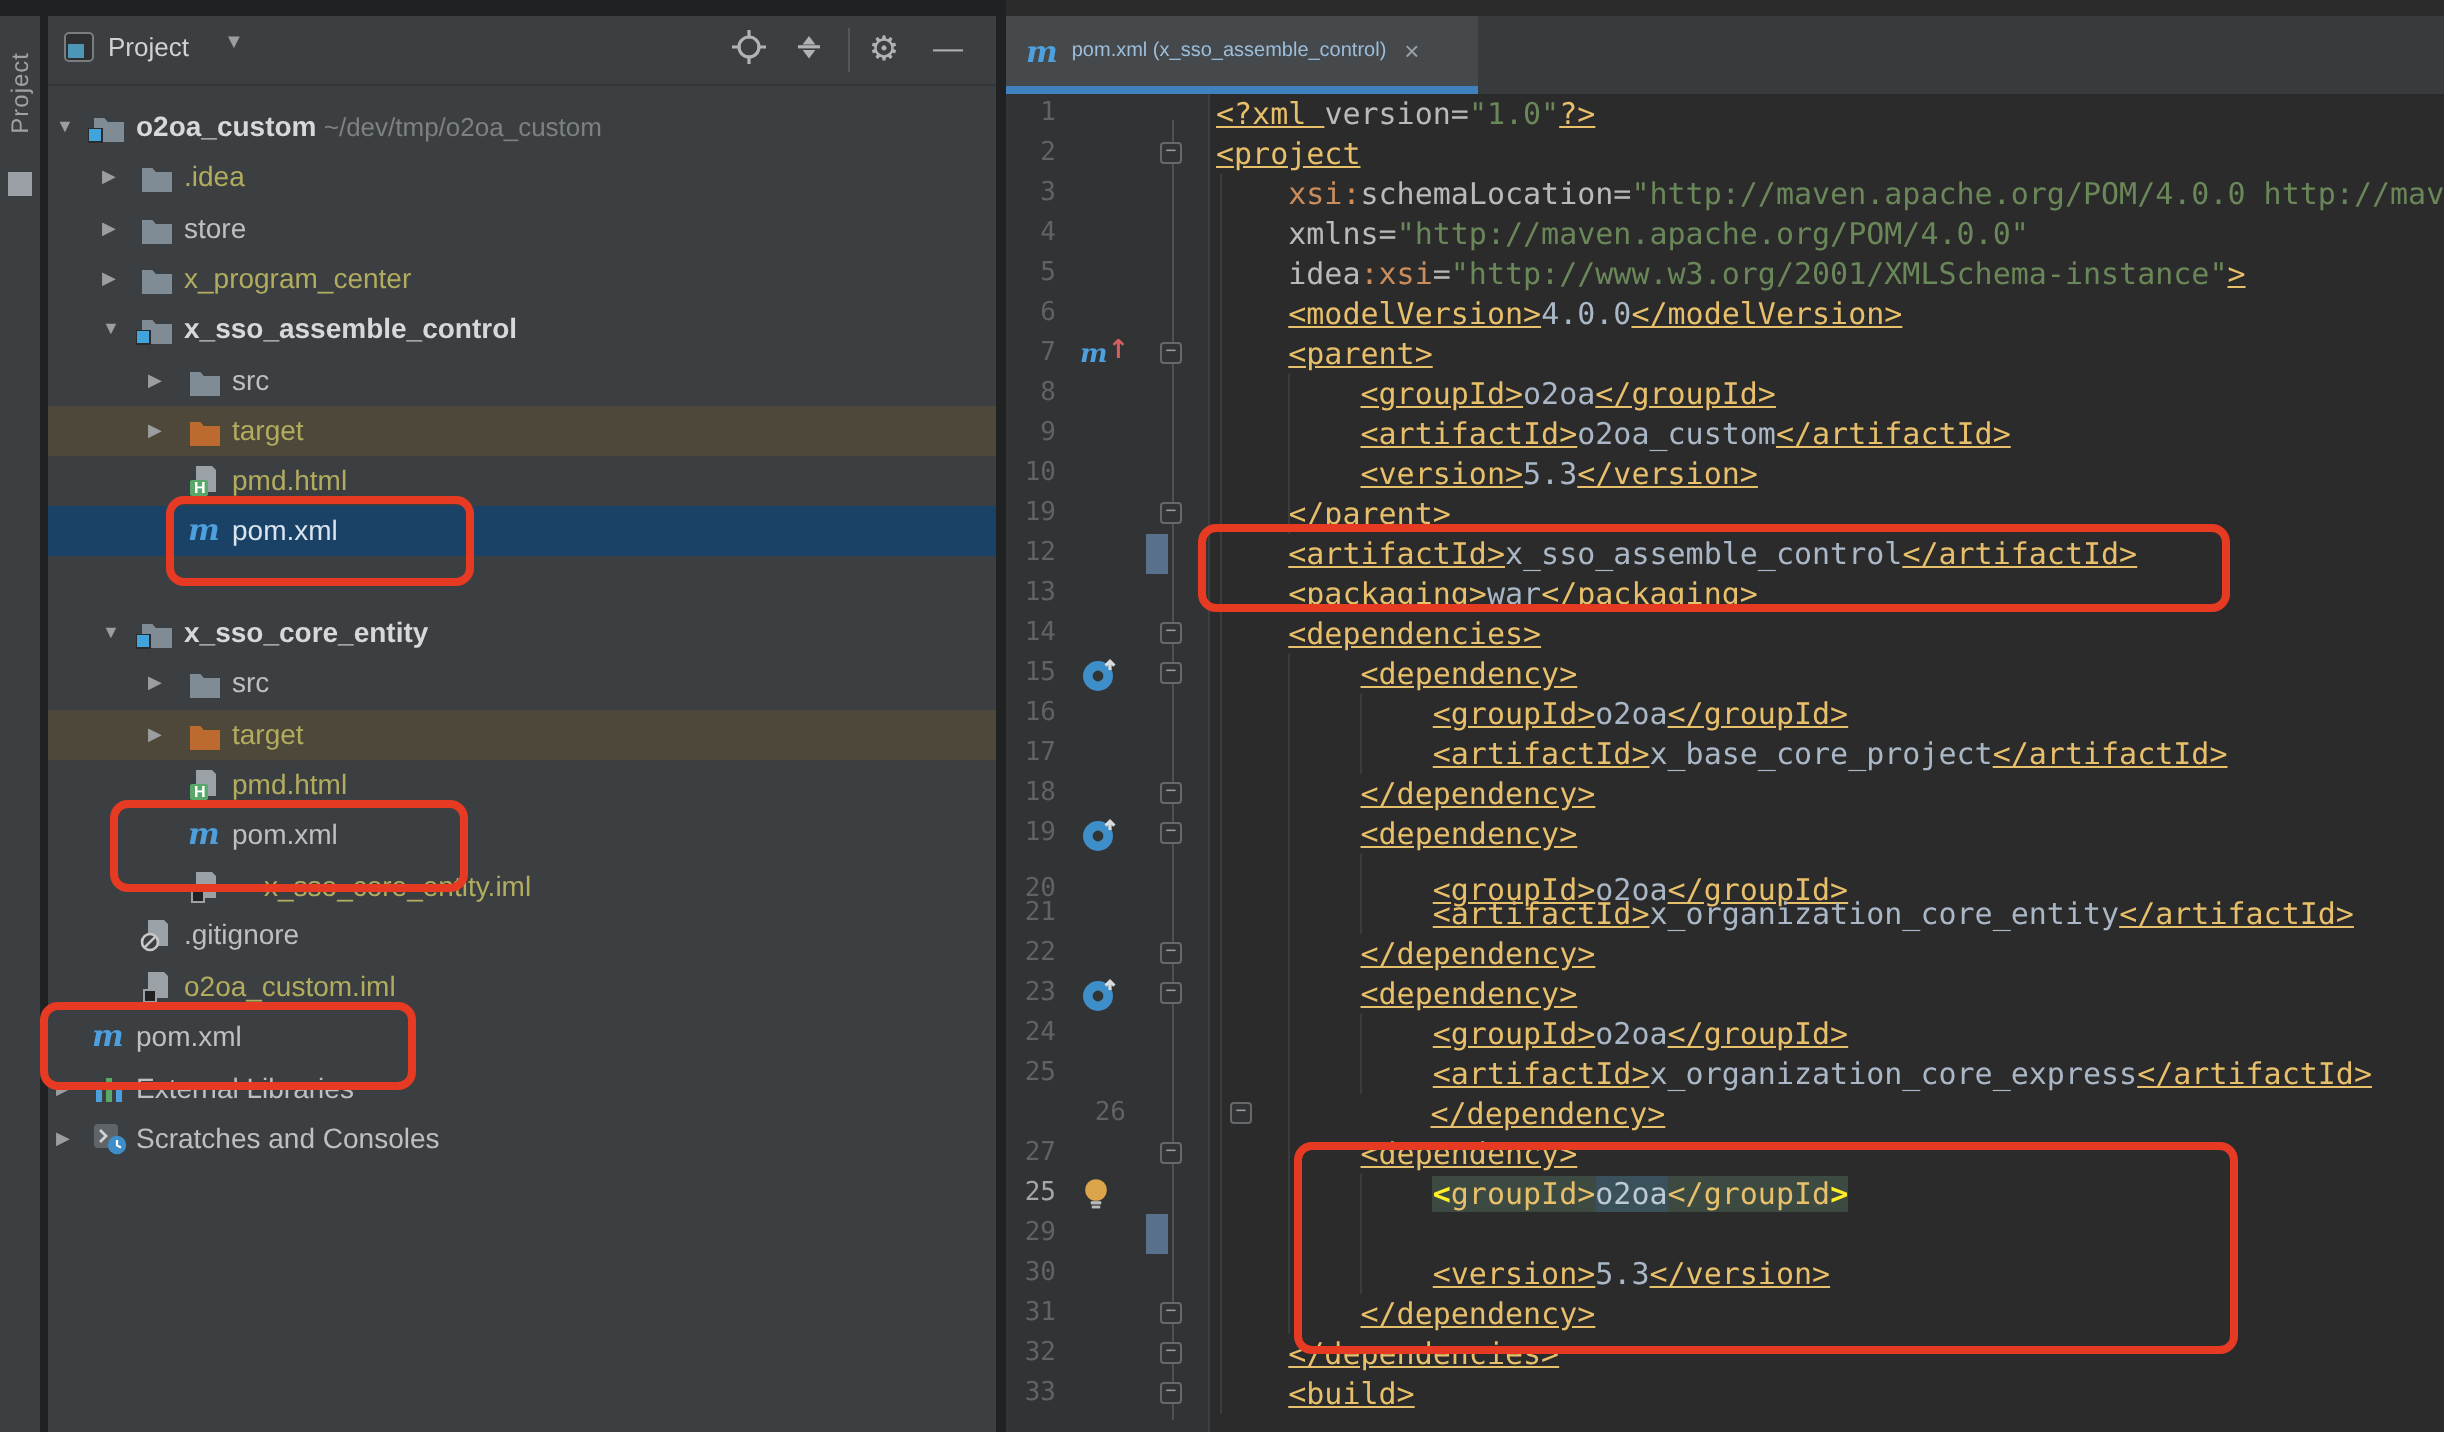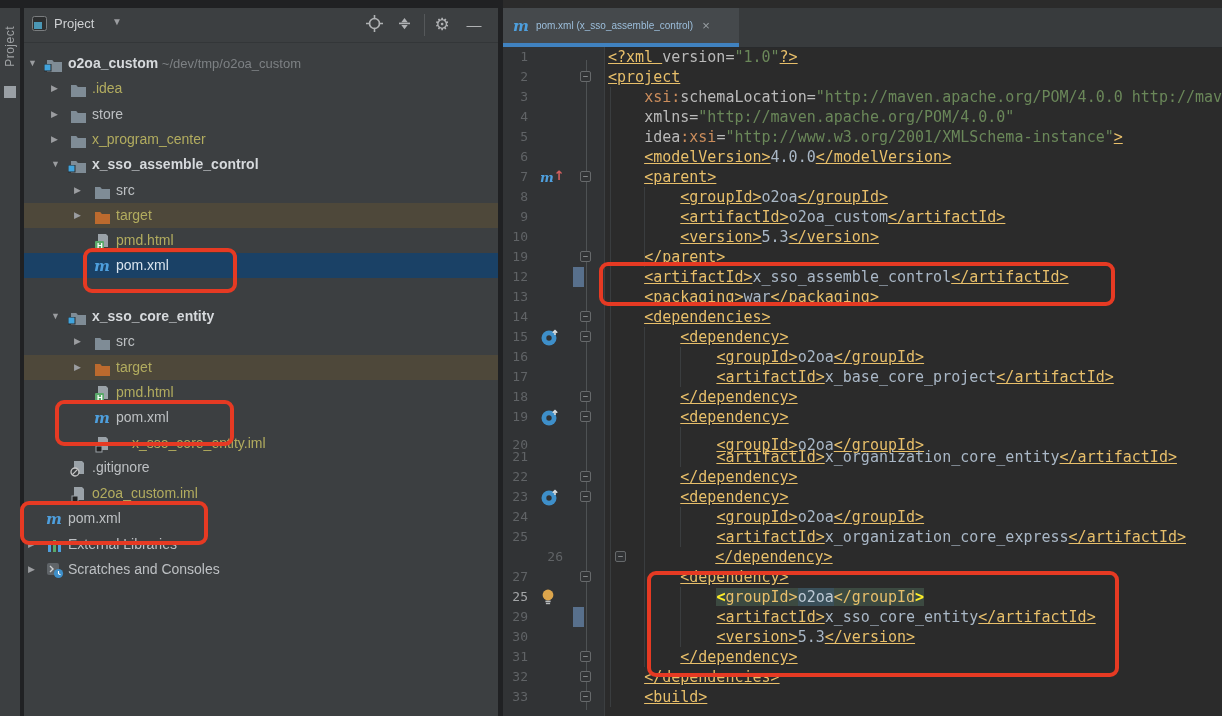--- a/index.html
+++ b/index.html
@@ -393,21 +393,20 @@
       <span class="gicon"><svg width="16" height="18" viewBox="0 0 16 18">
           <circle cx="8" cy="7" r="5.4" fill="#dca54c"></circle>
           <rect x="5.4" y="12.6" width="5.2" height="1.6" fill="#b9bcbe"></rect>
           <rect x="5.9" y="14.8" width="4.2" height="1.4" fill="#b9bcbe"></rect>
         </svg></span>
       <span class="ctext"><span>            </span><span class="hb">&lt;</span><span class="hg">groupId&gt;</span><span class="ht">o2oa</span><span class="hg">&lt;/groupId</span><span class="hb">&gt;</span></span>
     </div>
     <div class="cline" style="top: 607px;">
       <span class="lnum">29</span>
       <span class="chg"></span>
-      <span class="ctext"><span>            </span><span class="g">&lt;artifactId&gt;</span><span class="t">x_sso_core_entity</span><span class="g">&lt;/artifactId&gt;</span></span>
     </div>
     <div class="cline" style="top: 627px;">
       <span class="lnum">30</span>
       <span class="ctext"><span>            </span><span class="g">&lt;version&gt;</span><span class="t">5.3</span><span class="g">&lt;/version&gt;</span></span>
     </div>
     <div class="cline" style="top: 647px;">
       <span class="lnum">31</span>
       <span class="fold">−</span>
       <span class="ctext"><span>        </span><span class="g">&lt;/dependency&gt;</span></span>
     </div>

